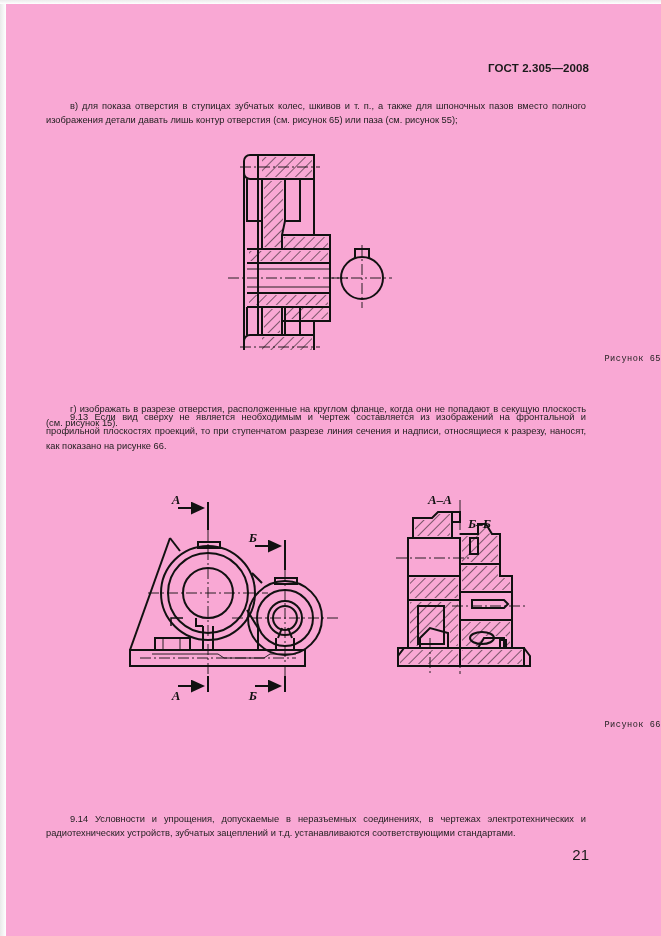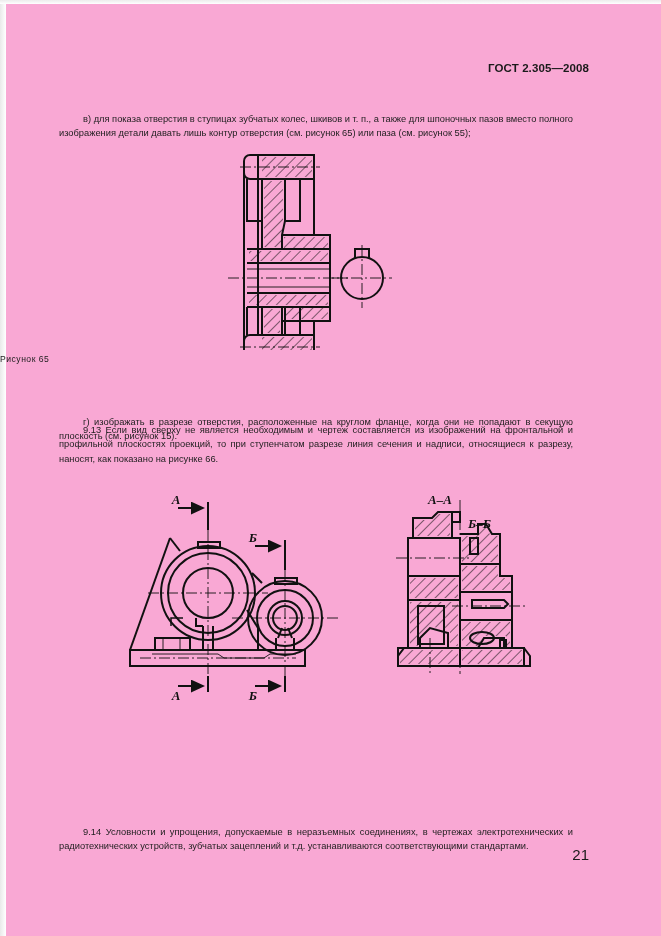--- a/index.html
+++ b/index.html
@@ -42,34 +42,35 @@
 
   .body-text {
     position: absolute;
     left: 42px;
     width: 548px;
     font-size: 9.3px;
     line-height: 14.4px;
     text-align: justify;
     color: #1d1d1d;
   }
-  .body-text p { margin: 17px; }
+  .body-text p { margin: 4px; }
   .indent { display: inline-block; width: 24px; }
 
   .para-v   { top: 95px; }
   .para-g   { top: 398px; }
   .para-913 { top: 406px; }
   .para-914 { top: 808px; }
 
   .fig-caption {
     position: absolute;
     font-size: 8.6px;
     letter-spacing: 0.5px;
     color: #1d1d1d;
-    text-align: left;
+    text-align: right;
+    font-family: Liberation Mono, monospace;
   }
   .cap65 { top: 354px; left: 0; width: 661px; }
   .cap66 { top: 720px; left: 0; width: 661px; }
 
   .page-number {
     position: absolute;
     right: 72px;
     top: 846px;
     font-size: 15px;
   }
@@ -322,20 +323,21 @@
         <path class="ln thick" d="M 470 160 A 12 6 0 0 1 494 160 A 12 6 0 0 1 470 160 Z" fill="#ffffff"></path>
         <path class="ln thick" d="M 500 162 L 506 162 L 506 170 L 500 170 Z"></path>
 
         <path class="ln thick" d="M 460 170 L 524 170 L 524 188 L 460 188"></path>
         <path d="M 462 172 L 522 172 L 522 186 L 462 186 Z" fill="url(#hatchR2)" stroke="none"></path>
         <path class="ln thick" d="M 524 170 L 530 178 L 530 188 L 524 188"></path>
       </g>
     </svg>
   </div>
 
+  <div class="fig-caption cap66">Рисунок 66</div>
 
   <div class="body-text para-914">
     <p><span class="indent"></span><span>9.14  Условности и упрощения, допускаемые в неразъемных соединениях, в чертежах электротехнических и радиотехнических устройств, зубчатых зацеплений и т.д. устанавливаются соответствующими стандартами.</span></p>
   </div>
 
   <div class="page-number">21</div>
 
 </div>
 
 </body></html>

